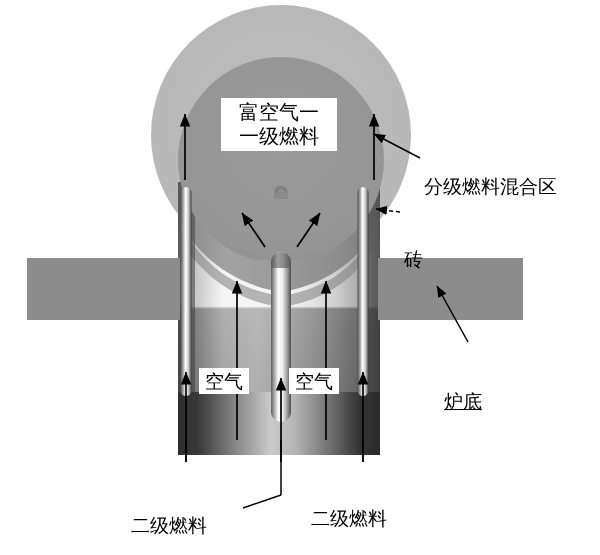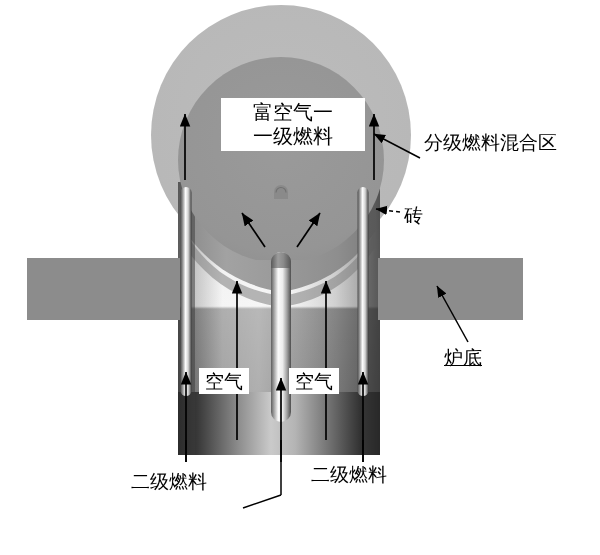--- a/index.html
+++ b/index.html
@@ -8,22 +8,22 @@
     font-family:"Liberation Sans","DejaVu Sans",sans-serif;
   }
   #stage{position:absolute;left:0;top:0;width:600px;height:555px;background:#fff;}
   #diagram{position:absolute;left:0;top:0;}
   .lbl{
     position:absolute;background:#ffffff;color:#000;
     font-family:"DejaVu Sans","Liberation Sans",sans-serif;
     white-space:nowrap;line-height:1.18;text-align:center;
   }
   .lbl-boxed{padding:2px 5px;}
-  .lbl-plain{background:transparent;}
-  #lbl-zone{left:221px;top:98px;font-size:20px;width:108px;padding:3px 18px;}
+  .lbl-plain{background:transparent;margin-top:44px;}
+  #lbl-zone{left:221px;top:98px;font-size:20px;width:108px;padding:3px 4px;}
   #lbl-mix{left:424px;top:131px;font-size:19px;}
   #lbl-brick{left:404px;top:204px;font-size:19px;}
   #lbl-hearth{left:444px;top:346px;font-size:19px;text-decoration:underline;}
   #lbl-air-l{left:199px;top:368px;font-size:19px;padding:2px 6px;}
   #lbl-air-r{left:289px;top:368px;font-size:19px;padding:2px 6px;}
   #lbl-sf-l{left:131px;top:470px;font-size:19px;}
   #lbl-sf-r{left:311px;top:463px;font-size:19px;}
   #lbl-pf{left:212px;top:499px;font-size:19px;}
 </style>
 </head>

